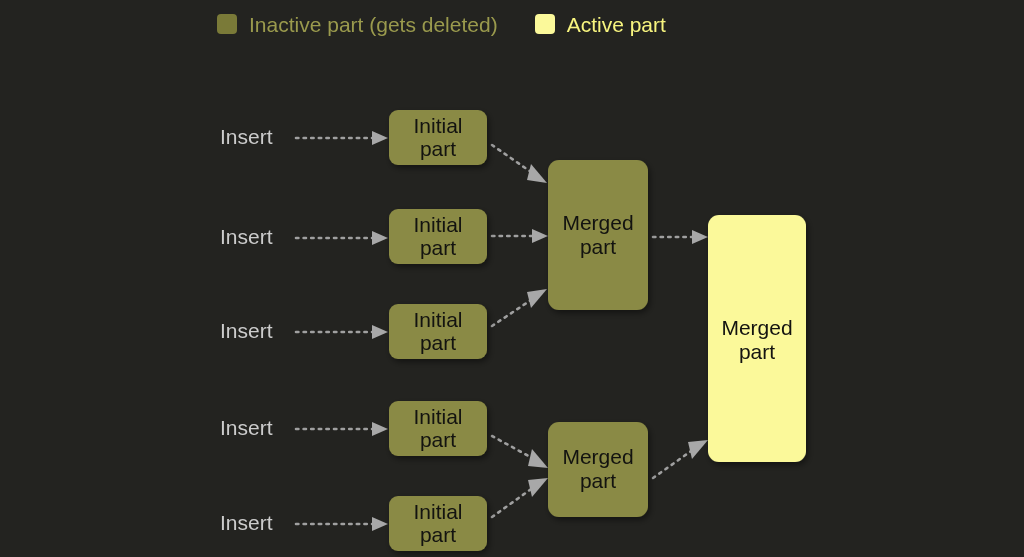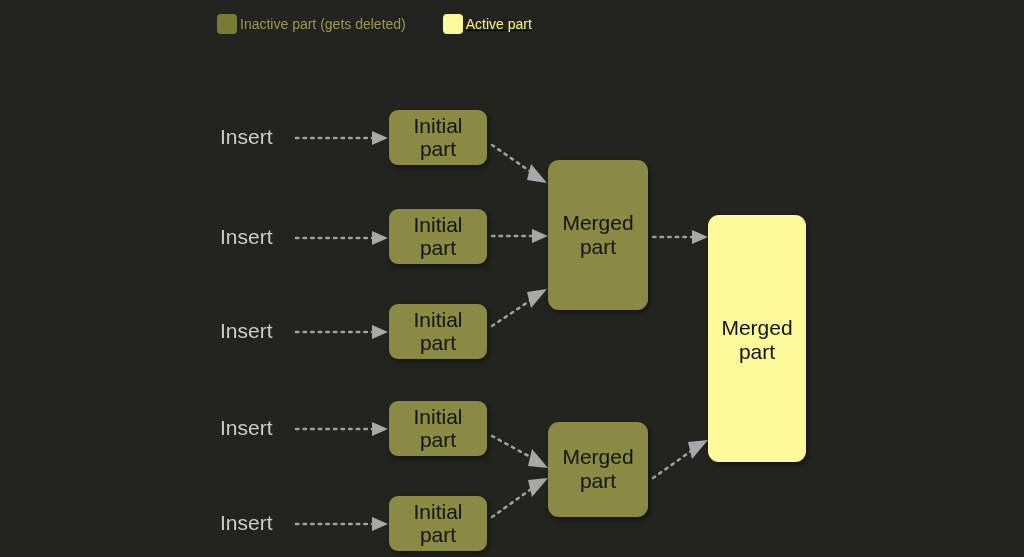--- a/index.html
+++ b/index.html
@@ -27,32 +27,32 @@
     left: 217px;
     display: flex;
     align-items: center;
     gap: 0px;
     height: 32px;
   }
   .legend-entry {
     display: flex;
     align-items: center;
   }
-  .legend-entry + .legend-entry { margin-left: 37px; text-decoration: underline; }
+  .legend-entry + .legend-entry { margin-left: 37px; }
   .swatch {
     width: 20px;
     height: 20px;
     border-radius: 4px;
     flex: 0 0 auto;
   }
   .swatch.inactive { background: #7a7a38; }
   .swatch.active   { background: #fbf99a; }
   .legend-label {
-    margin-left: 3px;
-    font-size: 14px;
+    margin-left: 12px;
+    font-size: 21px;
     line-height: 21px;
     white-space: nowrap;
   }
   .legend-label.inactive { color: #9a9a4d; }
   .legend-label.active   { color: #f8f57f; }
 
   
   #diagram {
     position: absolute;
     left: 0;

